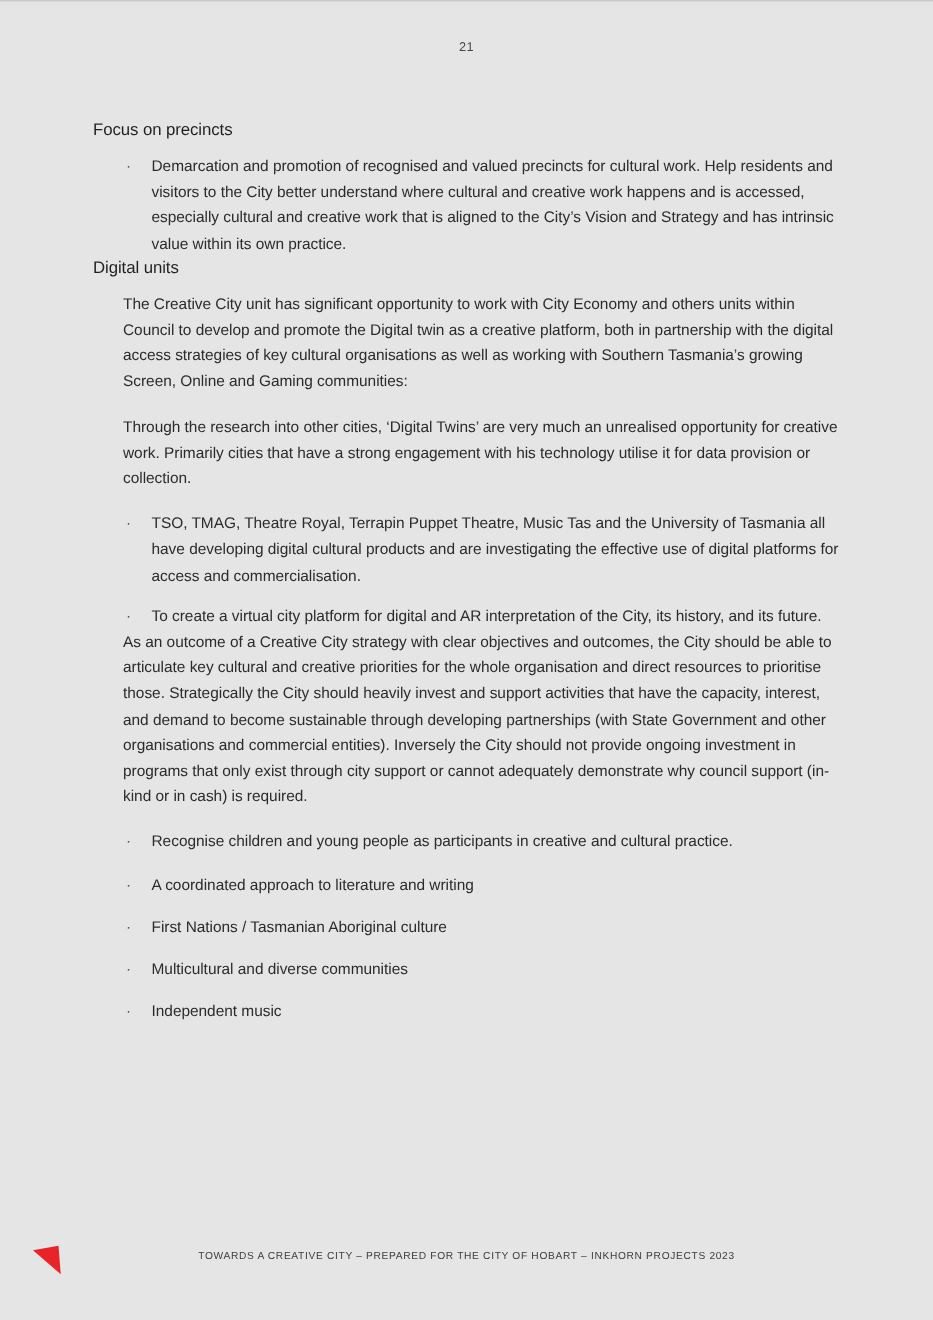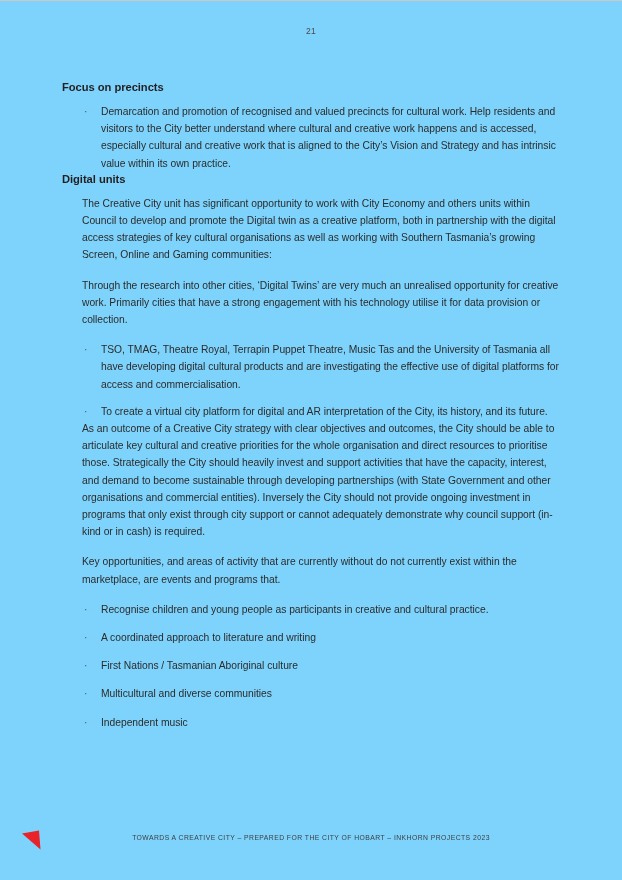--- a/index.html
+++ b/index.html
@@ -4,21 +4,21 @@
 <style>
   html, body {
     margin: 0;
     padding: 0;
     background: #ffffff;
   }
   .page {
     position: relative;
     width: 622px;
     height: 880px;
-    background: #7dd3fc;
+    background: #e5e5e5;
     box-sizing: border-box;
     overflow: hidden;
     font-family: "Liberation Sans", sans-serif;
     color: #231f20;
   }
   .top-rule {
     position: absolute;
     top: 0;
     left: 0;
     width: 622px;
@@ -56,21 +56,21 @@
     white-space: nowrap;
     font-stretch: condensed;
   }
   .section-heading-wrap {
     margin-top: 34px;
     margin-bottom: 14px;
   }
   h3.sub-heading {
     margin: 0 0 8px 0;
     padding: 0;
-    font-weight: 700;
+    font-weight: 400;
     font-size: 11.2px;
     line-height: 15px;
     letter-spacing: -0.05px;
     color: #231f20;
   }
   h3.sub-heading.first {
     margin-top: 0;
   }
   h3.sub-heading.spaced {
     margin-top: 22px;
@@ -181,21 +181,20 @@
         <span>TSO, TMAG, Theatre Royal, Terrapin Puppet Theatre, Music Tas and the University of Tasmania all have developing digital cultural products and are investigating the effective use of digital platforms for access and commercialisation.</span>
       </li>
       <li class="bullet-item">
         <span class="bullet-dot">·</span>
         <span>To create a virtual city platform for digital and AR interpretation of the City, its history, and its future.</span>
       </li>
     </ul>
 
 
     <p class="body-para indented">As an outcome of a Creative City strategy with clear objectives and outcomes, the City should be able to articulate key cultural and creative priorities for the whole organisation and direct resources to prioritise those. Strategically the City should heavily invest and support activities that have the capacity, interest, and demand to become sustainable through developing partnerships (with State Government and other organisations and commercial entities). Inversely the City should not provide ongoing investment in programs that only exist through city support or cannot adequately demonstrate why council support (in-kind or in cash) is required.</p>
-    <p class="body-para indented">Key opportunities, and areas of activity that are currently without do not currently exist within the marketplace, are events and programs that.</p>
 
     <ul class="bullets top-level tight">
       <li class="bullet-item">
         <span class="bullet-dot">·</span>
         <span>Recognise children and young people as participants in creative and cultural practice.</span>
       </li>
       <li class="bullet-item">
         <span class="bullet-dot">·</span>
         <span>A coordinated approach to literature and writing</span>
       </li>

